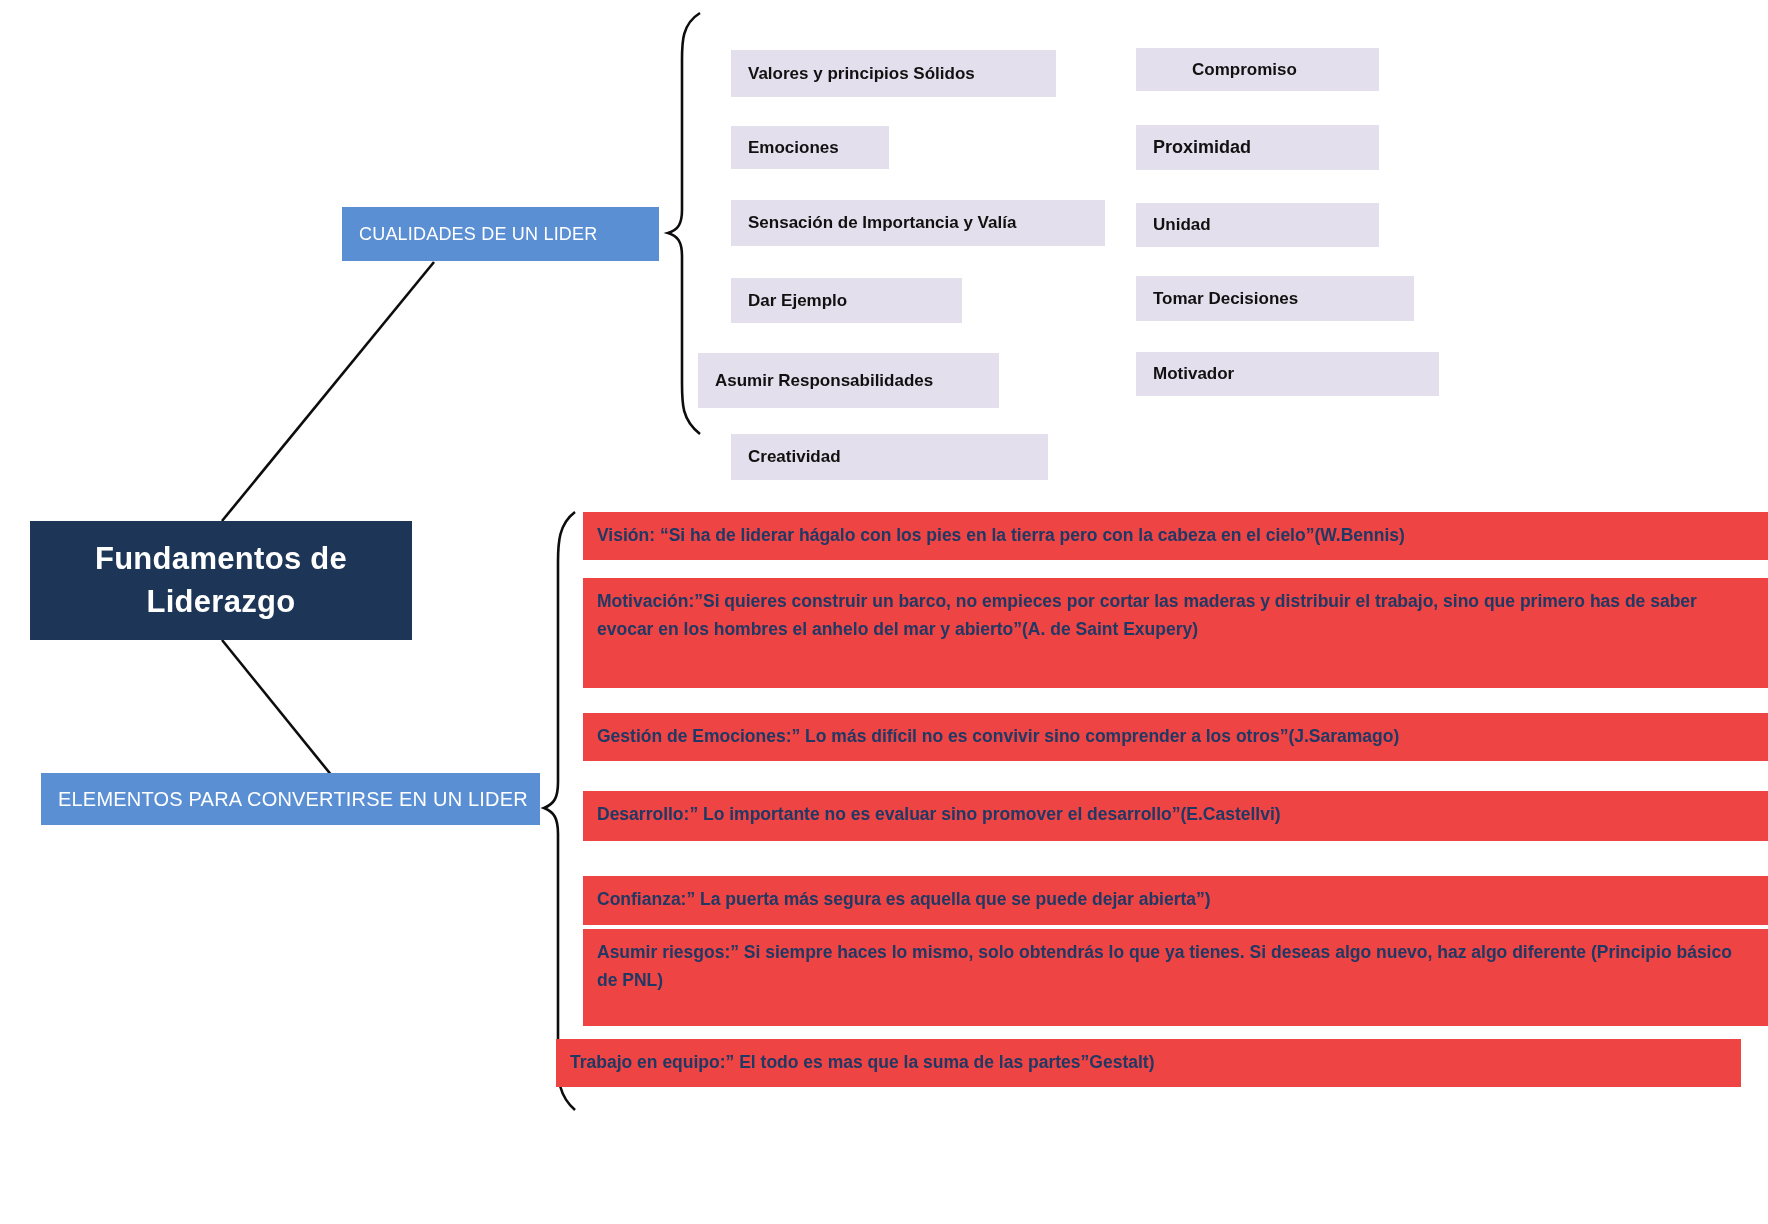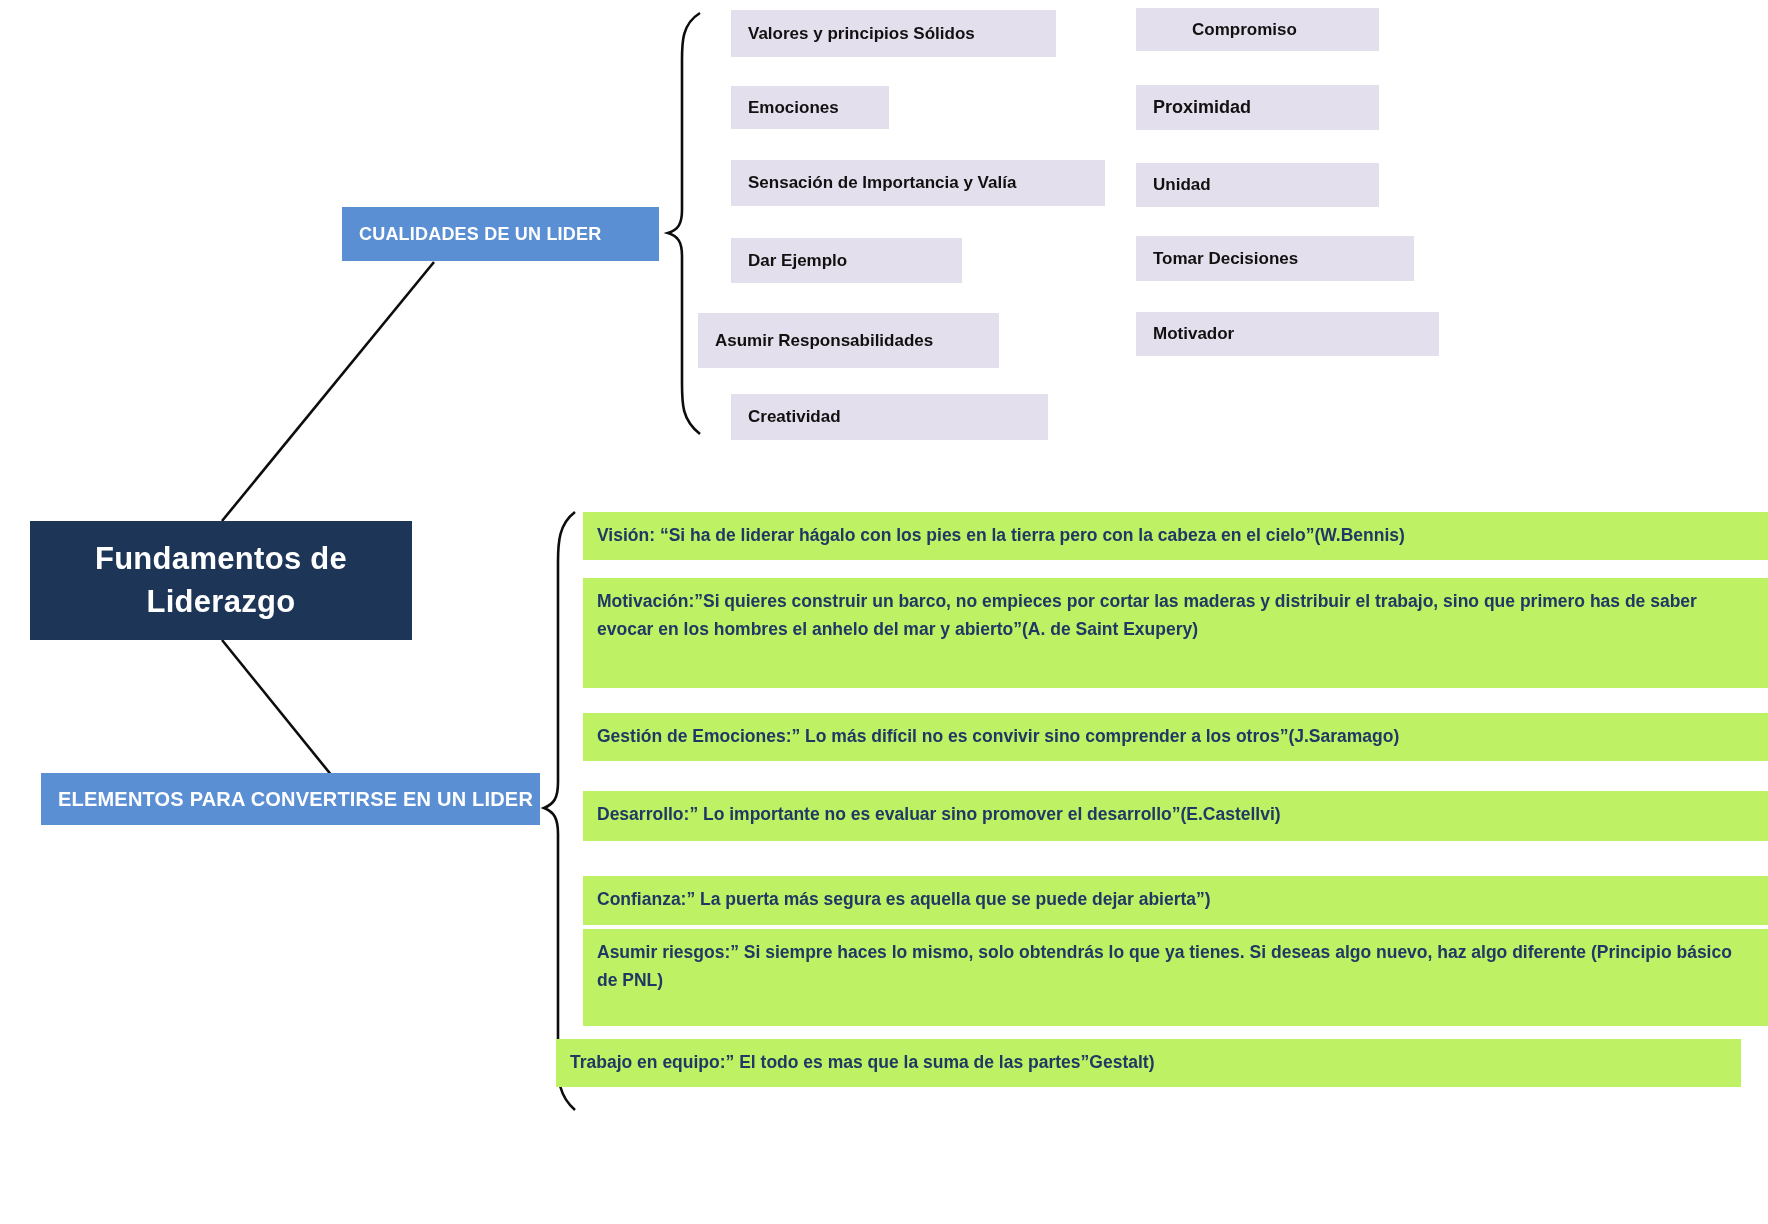--- a/index.html
+++ b/index.html
@@ -33,37 +33,38 @@
     font-weight: bold;
     font-size: 31px;
     line-height: 1.38;
     letter-spacing: 0.3px;
   }
 
   
   .branch-node {
     background: #5b8fd4;
     color: #ffffff;
-    font-weight: bold;
+    font-weight: normal;
     letter-spacing: 0.2px;
   }
   .branch-node .label { padding-left: 17px; }
 
   
   .leaf-node {
     background: #e4dfec;
     color: #111111;
     font-weight: bold;
     font-size: 17px;
+    margin-top: 40px;
   }
   .leaf-node .label { padding-left: 17px; }
 
   
   .quote-node {
-    background: #bef264;
+    background: #ef4444;
     color: #1f3864;
     font-weight: bold;
     font-size: 17.5px;
     line-height: 1.62;
     align-items: flex-start;
   }
   .quote-node .label {
     padding: 9px 14px 0 14px;
     display: block;
     width: 100%;

